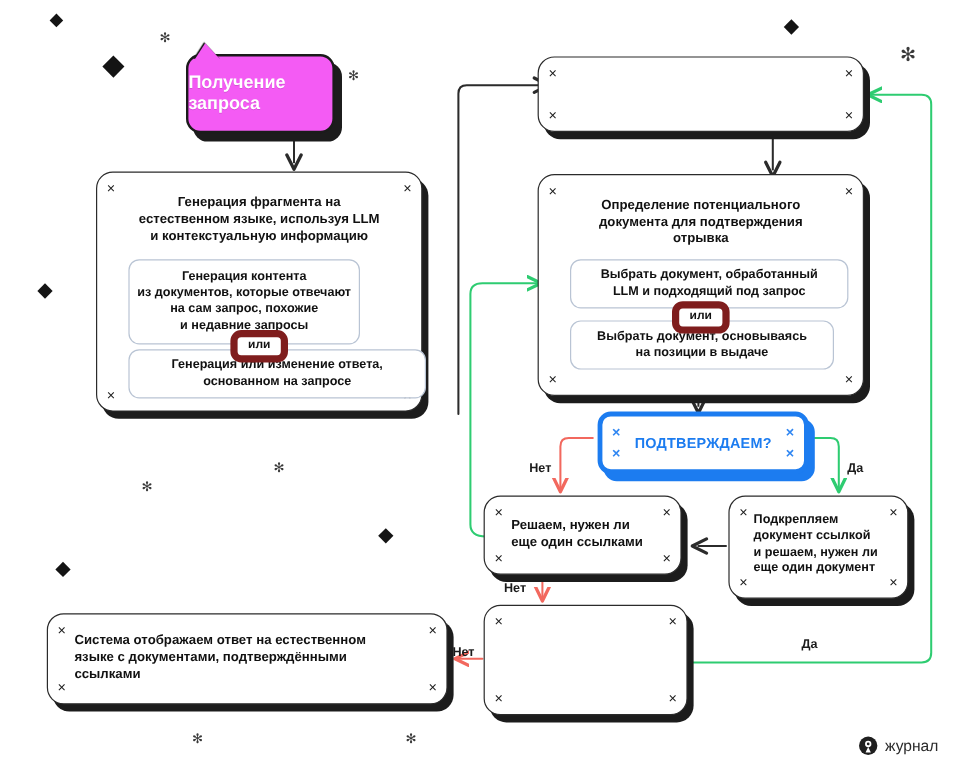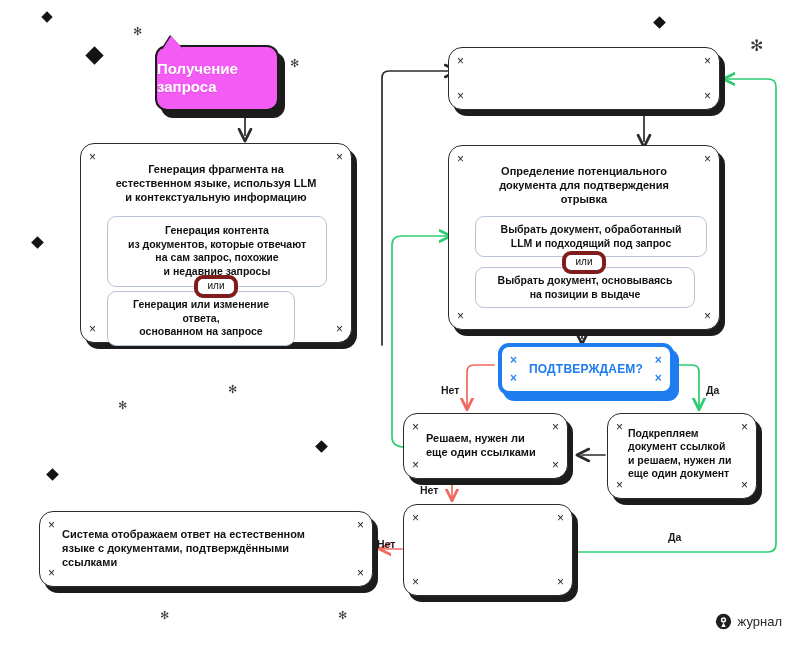--- a/index.html
+++ b/index.html
@@ -32,22 +32,22 @@
   .xm.bl{left:8px;bottom:7px;}
   .xm.br{right:8px;bottom:7px;}
 
   
   .sub{
     border:1px solid #b9c4d4;border-radius:9px;background:#fff;
     text-align:center;font-weight:bold;color:#111;line-height:1.3;
     box-sizing:border-box;padding:6px 8px;
   }
   .ili{
-    border:4px solid #7f1d1d;border-radius:9px;background:#fff;
-    font-weight:normal;color:#111;font-size:10px;
+    border:6px solid #7f1d1d;border-radius:9px;background:#fff;
+    font-weight:bold;color:#111;font-size:10px;
     padding:1px 9px;display:inline-block;line-height:1.25;
     position:relative;z-index:3;
   }
   .ili-wrap{display:flex;justify-content:center;margin:-5px 0;position:relative;z-index:3;}
 
   
   .start{
     position:absolute;left:155px;top:45px;width:120px;height:62px;
     background:#F45BF4;border:2px solid #1b1b1b;border-radius:12px;
     box-shadow:6px 7px 0 0 #1c1c1c;
@@ -156,28 +156,28 @@
   </div>
 
   <div class="card" style="left:80px;top:143px;width:272px;height:200px;">
     <span class="xm tl">×</span>
     <span class="xm tr">×</span>
     <span class="xm bl">×</span>
     <span class="xm br">×</span>
     <div class="title" style="font-size:11px;padding:18px 12px 0 12px;white-space:pre-line;">Генерация фрагмента на
 естественном языке, используя LLM
 и контекстуальную информацию</div>
-    <div class="sub" style="position:absolute;left:26px;top:72px;width:220px;font-size:10.5px;white-space:pre-line;padding:7px 6px;">Генерация контента
+    <div class="sub" style="position:absolute;left:26px;top:72px;width:193px;font-size:10.5px;white-space:pre-line;padding:7px 6px;">Генерация контента
 из документов, которые отвечают
 на сам запрос, похожие
 и недавние запросы</div>
     <div class="ili-wrap" style="position:absolute;left:0;top:136px;width:100%;">
       <span class="ili">или</span>
     </div>
-    <div class="sub" style="position:absolute;left:26px;top:147px;width:188px;font-size:10.5px;white-space:pre-line;padding:6px 6px;">Генерация или изменение ответа,
+    <div class="sub" style="position:absolute;left:26px;top:147px;width:248px;font-size:10.5px;white-space:pre-line;padding:6px 6px;">Генерация или изменение ответа,
 основанном на запросе</div>
   </div>
 
   <div class="card" style="left:448px;top:47px;width:272px;height:63px;">
     <span class="xm tl">×</span>
     <span class="xm tr">×</span>
     <span class="xm bl">×</span>
     <span class="xm br">×</span>
   </div>
 

